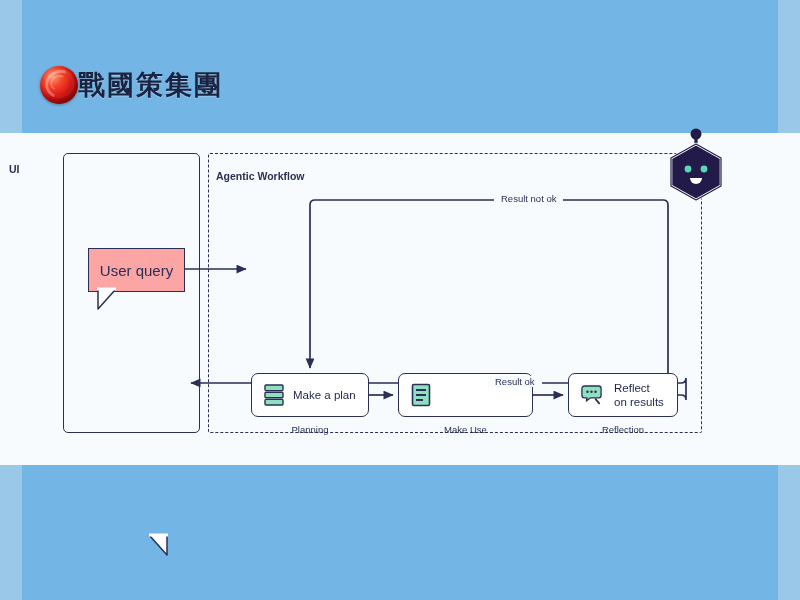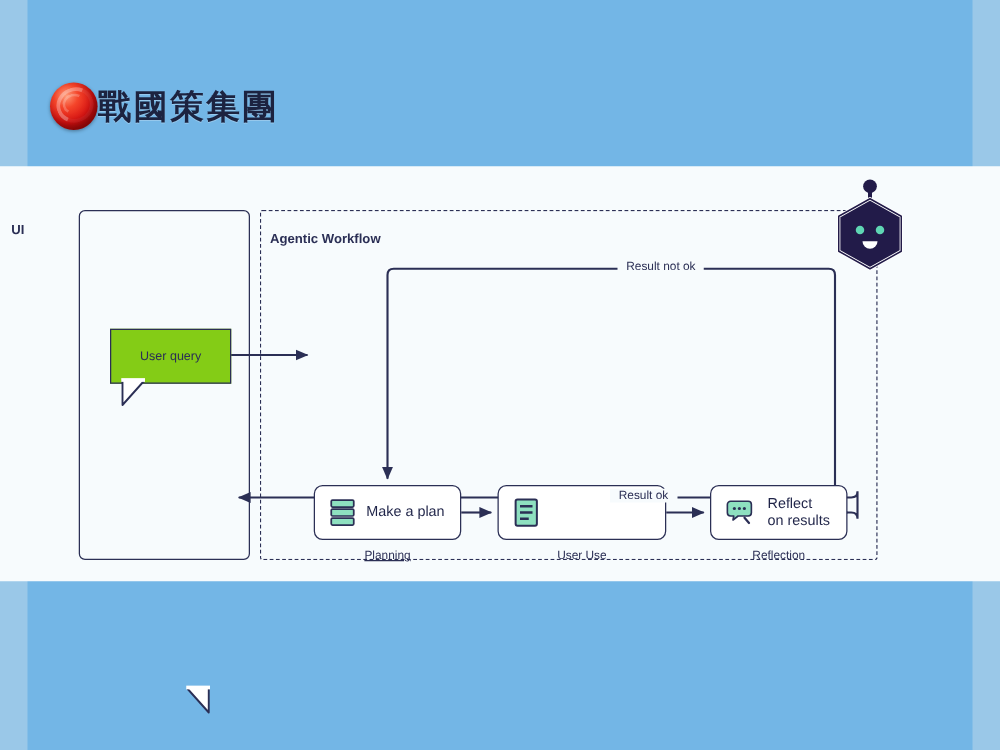--- a/index.html
+++ b/index.html
@@ -39,62 +39,62 @@
     border-right-color:transparent;border-bottom-color:transparent;
     transform:rotate(-15deg);
   }
   #logo-text{
     font-family:"DejaVu Serif", serif;
     font-size:27px;font-weight:bold;letter-spacing:2px;
     color:#1c2340;
     text-shadow:0 1px 0 rgba(255,255,255,.25);
   }
   
-  #diagram{position:absolute;left:0;top:133px;width:707px;height:332px;}
+  #diagram{position:absolute;left:0;top:118px;width:707px;height:332px;}
   
   #ui-container{
     position:absolute;left:63px;top:35px;width:135px;height:278px;
     border:1.6px solid #2b2f55;border-radius:5px;background:transparent;
   }
   #ui-label{
     position:absolute;left:9px;top:45px;font-size:10.5px;font-weight:bold;color:#2b2f55;
   }
   
   #workflow-container{
     position:absolute;left:208px;top:35px;width:492px;height:278px;
     border:1.6px dashed #2b2f55;border-radius:2px;
   }
   #workflow-label{
     position:absolute;left:216px;top:52px;font-size:10.5px;font-weight:bold;color:#2b2f55;text-align:center;
   }
   
   .bubble{
-    position:absolute;background:#84cc16;border:1.5px solid #2b2f55;
+    position:absolute;background:#fca5a5;border:1.5px solid #2b2f55;
     display:flex;align-items:center;justify-content:center;
-    font-size:10px;color:#2b2f55;text-align:right;
+    font-size:15px;color:#2b2f55;text-align:right;
   }
   #user-query-bubble{left:88px;top:130px;width:95px;height:42px;}
   #user-query-tail{
     position:absolute;left:97px;top:171px;width:26px;height:22px;
   }
   #response-bubble{left:88px;top:376px;width:92px;height:42px;}
   #response-tail{
     position:absolute;left:142px;top:417px;width:26px;height:22px;
   }
   
   .node{
     position:absolute;background:#ffffff;border:1.6px solid #2b2f55;border-radius:7px;
     display:flex;align-items:center;gap:9px;padding:0 12px;box-sizing:border-box;
   }
   .node-text{font-size:11.5px;color:#1f2448;line-height:1.22;font-weight:400;}
   .node-caption{
     position:absolute;font-size:9.5px;color:#2b2f55;text-align:center;
   }
   #node-planning{left:251px;top:255px;width:118px;height:44px;text-align:right;}
-  #caption-planning{left:251px;top:306px;width:118px;text-decoration:underline;}
+  #caption-planning{left:251px;top:306px;width:118px;}
   #node-tools{left:398px;top:255px;width:135px;height:44px;}
   #caption-tools{left:398px;top:306px;width:135px;}
   #node-reflection{left:568px;top:255px;width:110px;height:44px;}
   #caption-reflection{left:568px;top:306px;width:110px;text-align:center;}
   
   .icon-wrap{flex:0 0 auto;display:flex;align-items:center;justify-content:center;}
   
   #bot-avatar{position:absolute;left:663px;top:10px;width:66px;height:80px;}
   
   .edge-label{
@@ -195,21 +195,21 @@
   <div id="node-tools" class="node">
     <span class="icon-wrap">
       <svg width="20" height="24" viewBox="0 0 20 24">
         <rect x="1.5" y="1.5" width="17" height="21" rx="1.5" fill="#8ee0c0" stroke="#2b2f55" stroke-width="1.6"></rect>
         <rect x="5" y="6" width="10" height="2" fill="#2b2f55"></rect>
         <rect x="5" y="11" width="10" height="2" fill="#2b2f55"></rect>
         <rect x="5" y="16" width="7" height="2" fill="#2b2f55"></rect>
       </svg>
     </span>
   </div>
-  <div id="caption-tools" class="node-caption">User Use</div>
+  <div id="caption-tools" class="node-caption">Make Use</div>
 
   <div id="node-reflection" class="node">
     <span class="icon-wrap">
       <svg width="24" height="24" viewBox="0 0 24 24">
         <path d="M3.5,3 H17.5 A2.6,2.6 0 0 1 20.1,5.6 V12.2 A2.6,2.6 0 0 1 17.5,14.8 H9.5 L5.4,18 L6,14.8 H3.5 A2.6,2.6 0 0 1 0.9,12.2 V5.6 A2.6,2.6 0 0 1 3.5,3 Z" fill="#8ee0c0" stroke="#2b2f55" stroke-width="1.3" stroke-linejoin="round"></path>
         <circle cx="6.5" cy="8.8" r="1.25" fill="#2b2f55"></circle>
         <circle cx="10.5" cy="8.8" r="1.25" fill="#2b2f55"></circle>
         <circle cx="14.5" cy="8.8" r="1.25" fill="#2b2f55"></circle>
         <line x1="14.6" y1="16.2" x2="18.2" y2="20.4" stroke="#2b2f55" stroke-width="1.8" stroke-linecap="round"></line>
       </svg>

